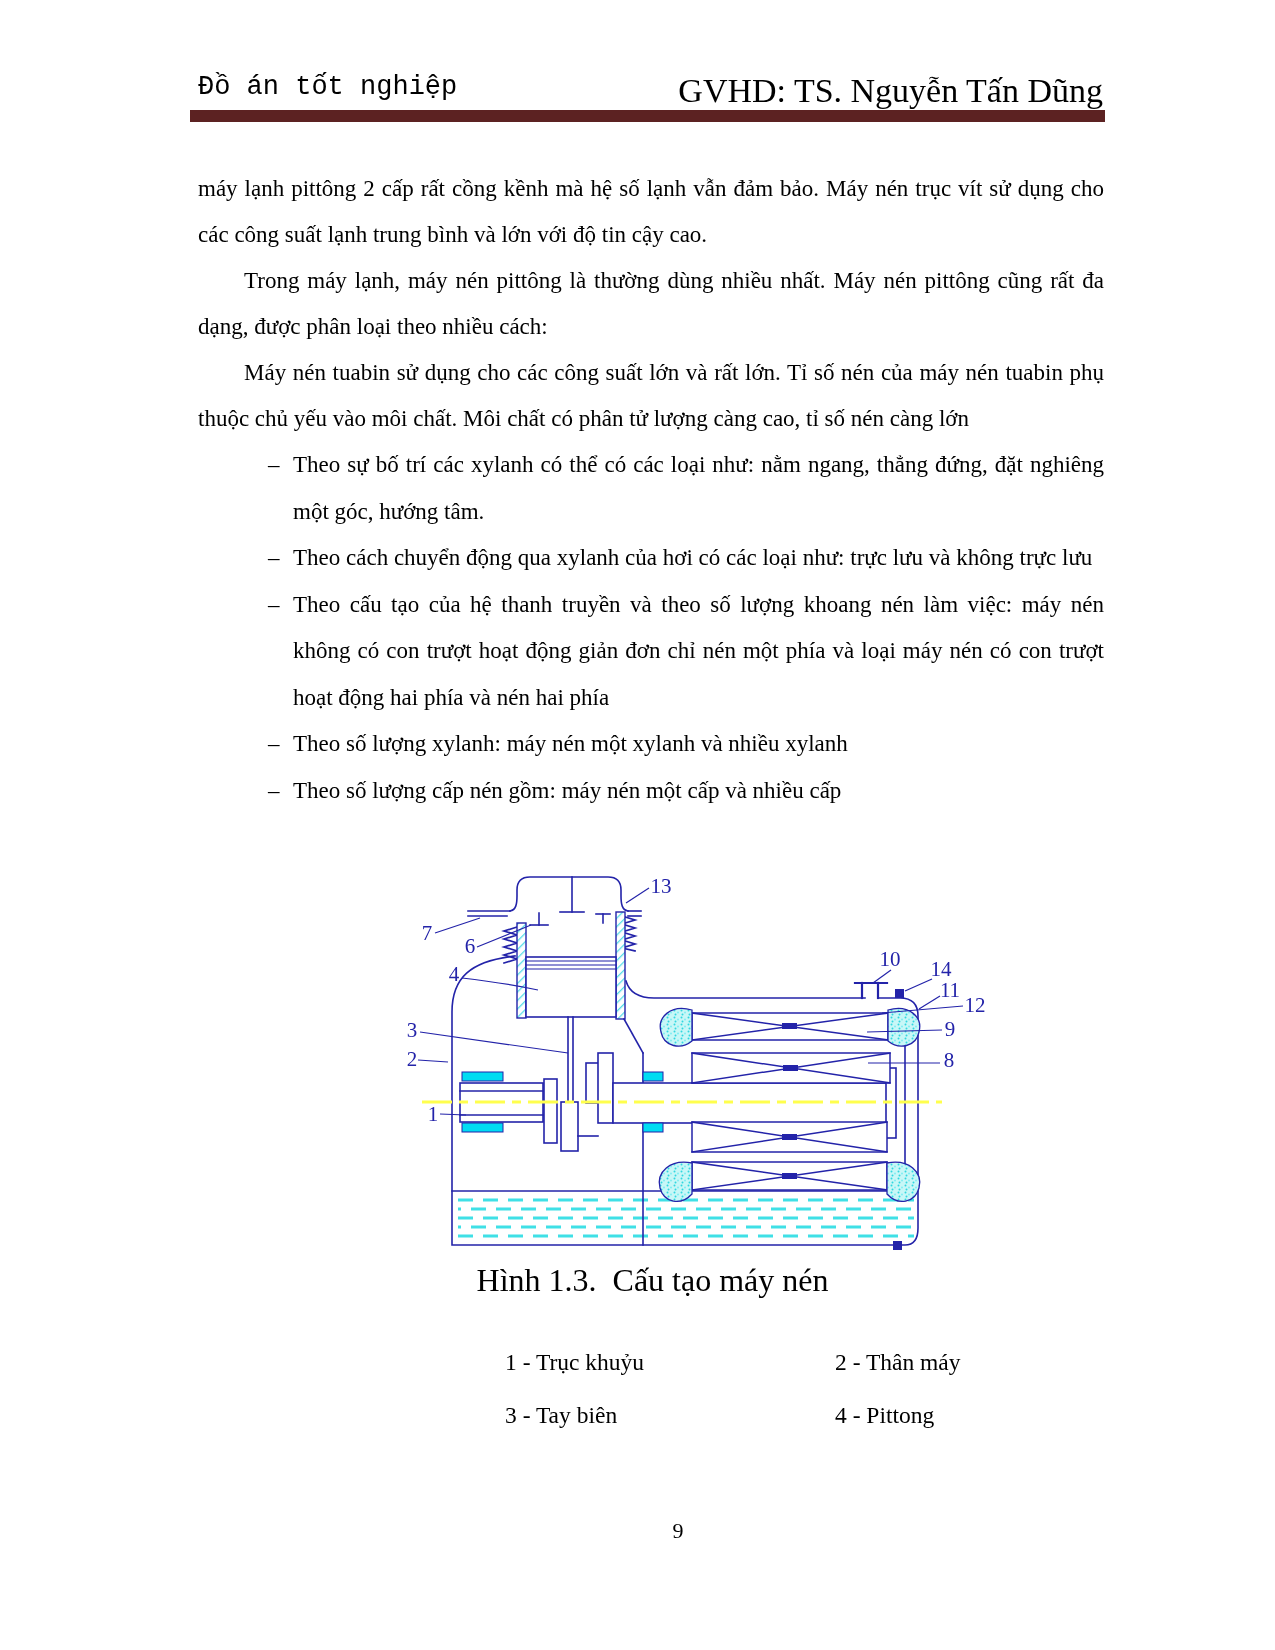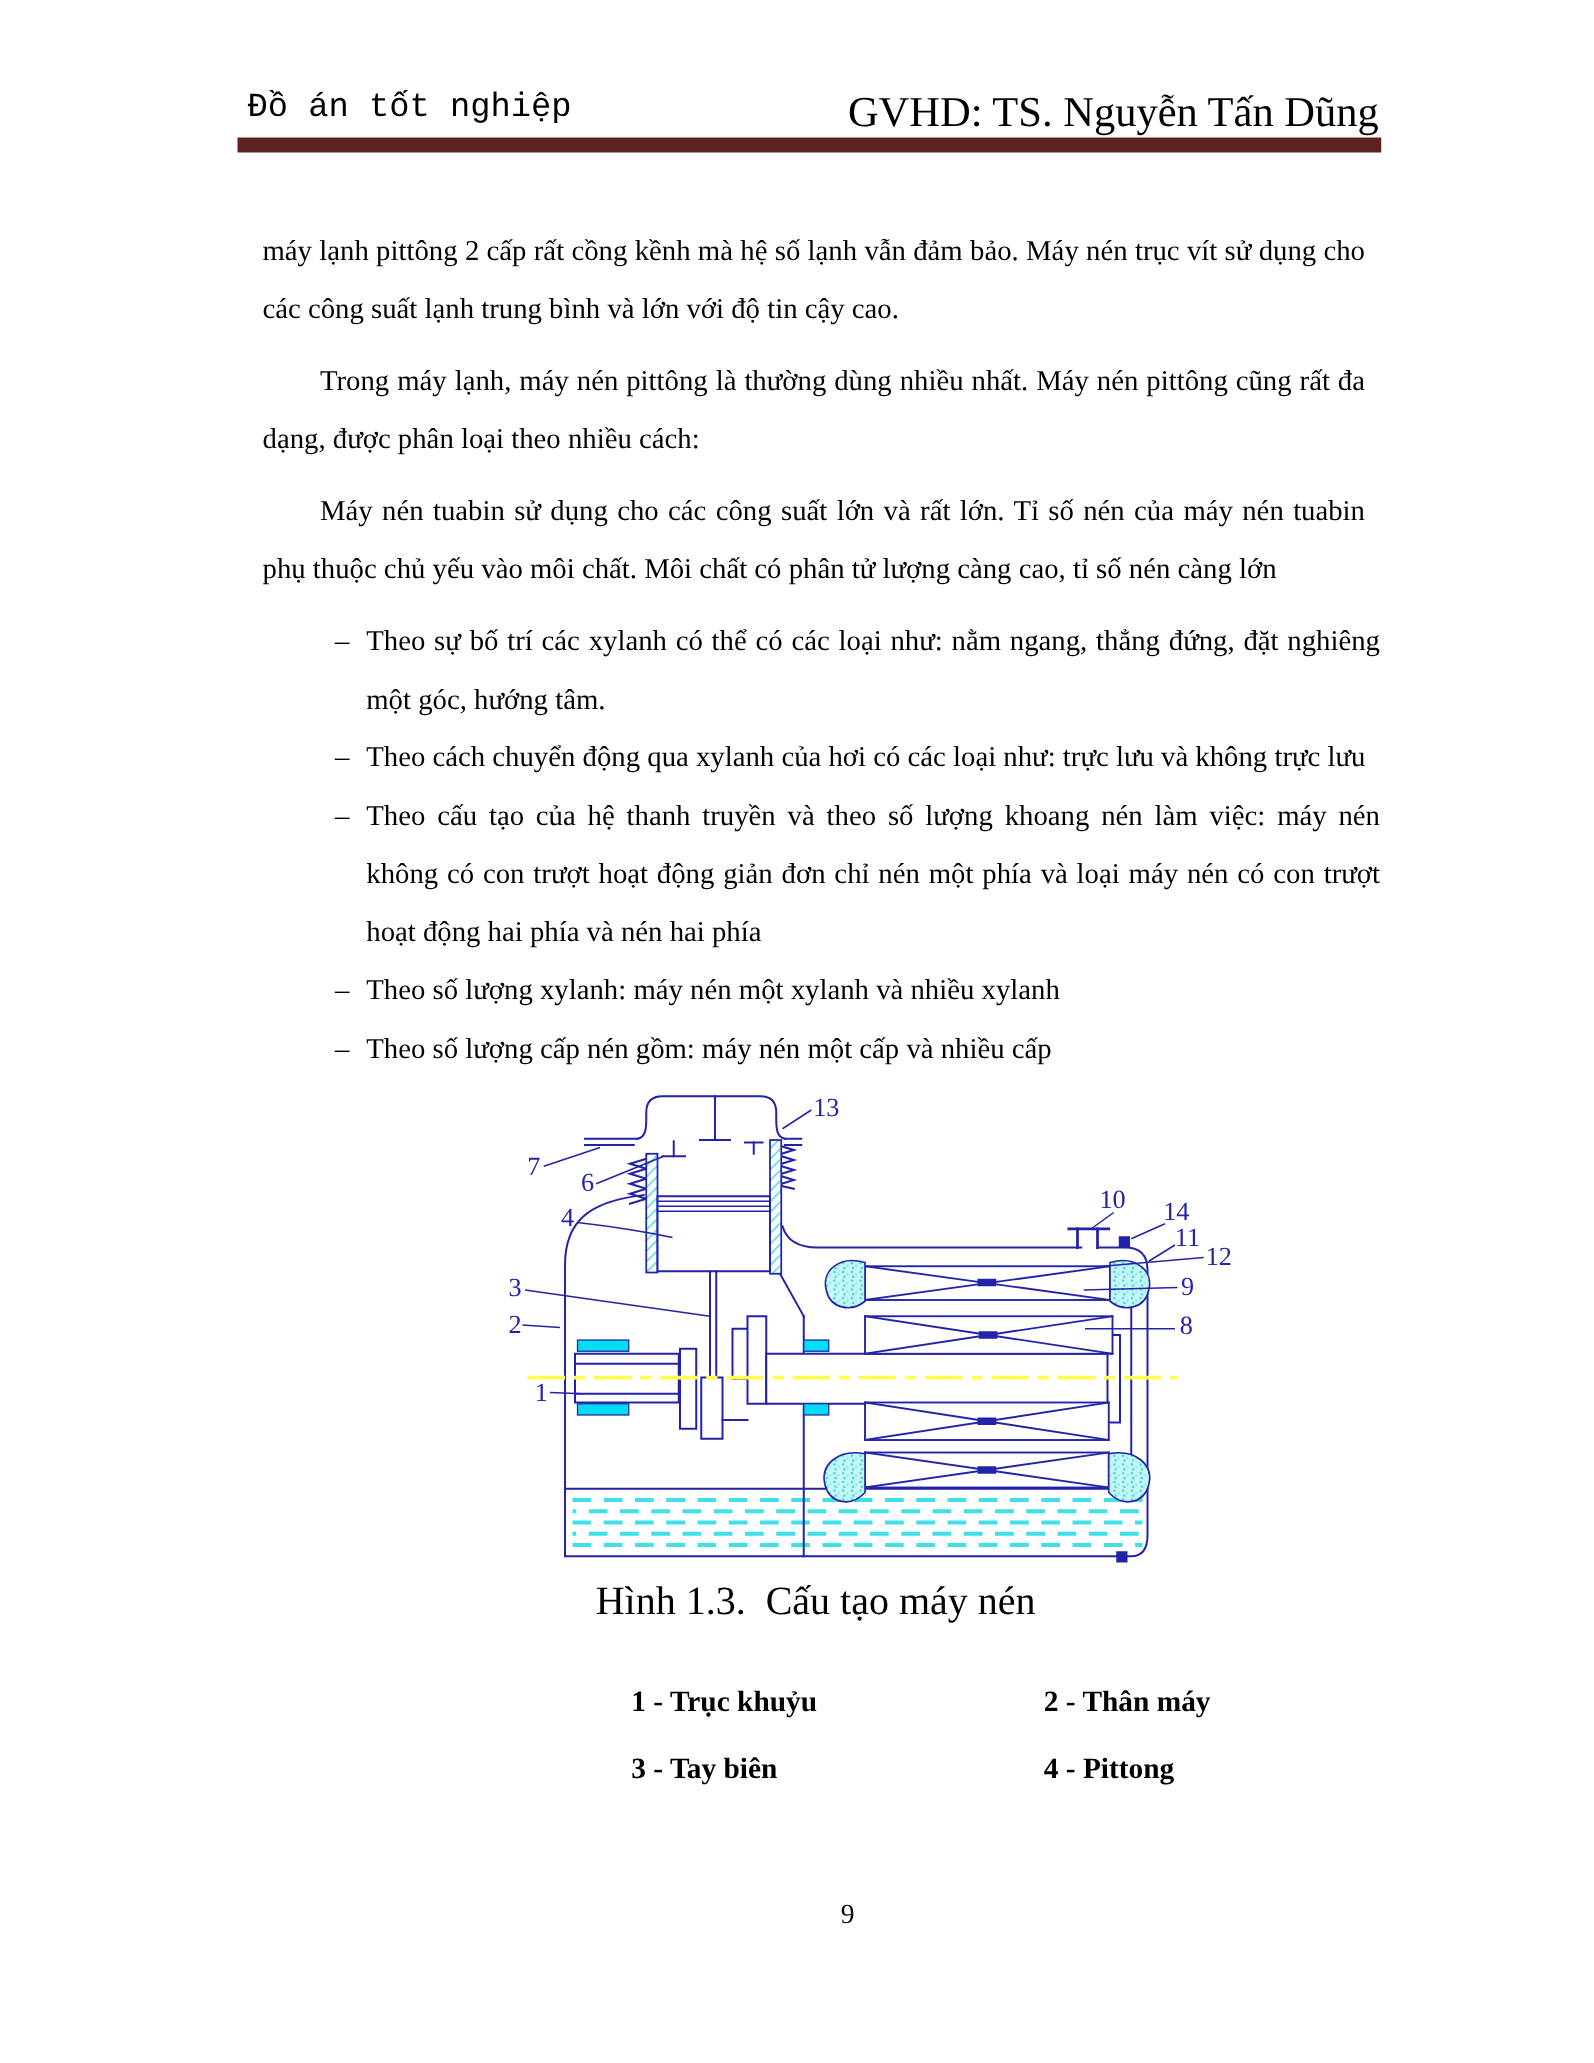--- a/index.html
+++ b/index.html
@@ -4,33 +4,33 @@
 <style>
   html,body{margin:0;padding:0;}
   body{
     width:1275px;height:1650px;position:relative;background:#ffffff;
     font-family:"Liberation Serif", serif;color:#000;overflow:hidden;
   }
   .hdr-left{position:absolute;left:198px;top:72px;font-size:27px;font-family:Liberation Mono, monospace;}
   .hdr-right{position:absolute;right:172px;top:72px;font-size:34px;}
   .hdr-rule{position:absolute;left:190px;top:110px;width:915px;height:12px;background:#5c2222;}
   .content{position:absolute;left:198px;top:166px;width:906px;}
-  .content p{margin:12px;font-size:23px;line-height:46px;text-align:justify;}
+  .content p{margin:0;font-size:23px;line-height:46px;text-align:justify;}
   .content p.indent{text-indent:46px;}
   ul.dashlist{margin:0;padding:0;list-style:none;}
   ul.dashlist li{
     position:relative;margin:0;padding:0 0 0 95px;
     font-size:23px;line-height:46.5px;text-align:justify;
   }
   ul.dashlist li .dash{position:absolute;left:70px;top:0;}
   .figure{position:absolute;left:400px;top:820px;width:600px;height:435px;}
   .caption{position:absolute;left:190px;top:1262px;width:925px;text-align:center;
     font-size:32px;white-space:pre-wrap;}
   .legend{position:absolute;left:505px;top:1336px;width:560px;font-size:23.5px;}
-  .legend .row{display:flex;line-height:53px;font-weight:bold;}
+  .legend .row{display:flex;line-height:53px;}
   .legend .c1{width:330px;}
   .legend .c2{width:230px;}
   .pagenum{position:absolute;left:0;top:1518px;width:1356px;text-align:center;font-size:22px;}
   svg text{font-family:"Liberation Serif", serif;}
 </style>
 </head>
 <body>
 
 <div class="hdr-left">Đồ án tốt nghiệp</div>
 <div class="hdr-right">GVHD: TS. Nguyễn Tấn Dũng</div>

